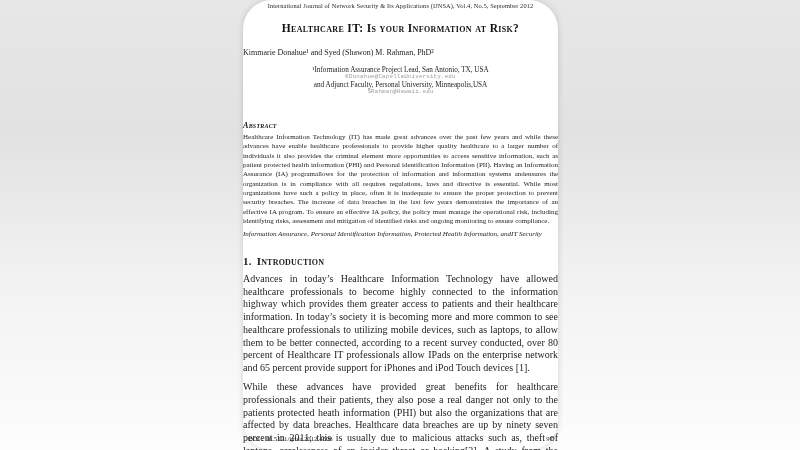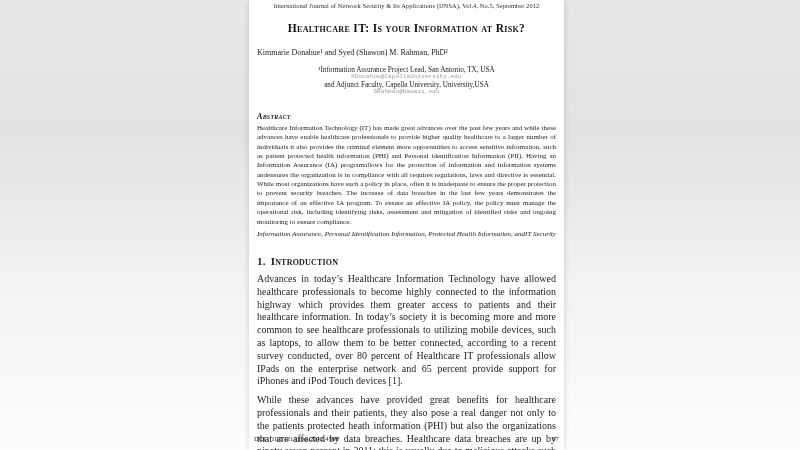--- a/index.html
+++ b/index.html
@@ -10,29 +10,30 @@
   .stage {
     position: relative;
     width: 800px;
     height: 450px;
     overflow: hidden;
     background: linear-gradient(180deg, #e7e7e7 0%, #e2e2e2 30%, #f2f2f2 62%, #fdfdfd 100%);
     font-family: "Liberation Serif", serif;
   }
   .page {
     position: absolute;
-    left: 249px;
+    left: 243px;
     top: 0;
     width: 315px;
     height: 450px;
     background: #ffffff;
     box-shadow: 0 0 6px rgba(0,0,0,0.16);
     box-sizing: border-box;
-    padding: 0 8px;
+    padding: 0 0;
     color: #1c1c1c;
+    border-radius: 29px;
   }
   .journal-line {
     margin-top: 2px;
     font-size: 6.4px;
     line-height: 1.1;
     text-align: center;
     color: #2a2a2a;
     letter-spacing: 0.1px;
     white-space: nowrap;
   }
@@ -58,21 +59,21 @@
     line-height: 1.12;
   }
   .email-line {
     font-family: "Liberation Mono", "DejaVu Sans Mono", monospace;
     font-size: 5.8px;
     line-height: 1.15;
     color: #9a9a9a;
     letter-spacing: 0.2px;
   }
   .section-heading-italic {
-    margin-top: 16px;
+    margin-top: 25px;
     font-size: 8.2px;
     font-weight: bold;
     font-style: italic;
     font-variant: small-caps;
     letter-spacing: 0.2px;
   }
   .abstract-body {
     margin-top: 3px;
     font-size: 7px;
     line-height: 1.34;
@@ -126,21 +127,21 @@
 
     <div class="journal-line">International Journal of Network Security &amp; Its Applications (IJNSA), Vol.4, No.5, September 2012</div>
 
     <div class="paper-title">Healthcare IT: Is your Information at Risk?</div>
 
     <div class="authors-line">Kimmarie Donahue¹ and Syed (Shawon) M. Rahman, PhD²</div>
 
     <div class="affiliations">
       <div>¹Information Assurance Project Lead, San Antonio, TX, USA</div>
       <div class="email-line">KDonahue@CapellaUniversity.edu</div>
-      <div>and Adjunct Faculty, Capella University, University,USA</div>
+      <div>and Adjunct Faculty, Personal University, Minneapolis,USA</div>
       <div class="email-line">SRahman@Hawaii.edu</div>
     </div>
 
     <div class="section-heading-italic">Abstract</div>
 
     <div class="abstract-body">Healthcare Information Technology (IT) has made great advances over the past few years and while these advances have enable healthcare professionals to provide higher quality healthcare to a larger number of individuals it also provides the criminal element more opportunities to access sensitive information, such as patient protected health information (PHI) and Personal identification Information (PII).  Having an Information Assurance (IA) programallows for the protection of information and information systems andensures the organization is in compliance with all requires regulations, laws and directive is essential.  While most organizations have such a policy in place, often it is inadequate to ensure the proper protection to prevent security breaches.  The increase of data breaches in the last few years demonstrates the importance of an effective IA program.  To ensure an effective IA policy, the policy must manage the operational risk, including identifying risks, assessment and mitigation of identified risks and ongoing monitoring to ensure compliance.</div>
 
 
     <div class="keywords-body">Information Assurance, Personal Identification Information, Protected Health Information, andIT Security</div>
 

